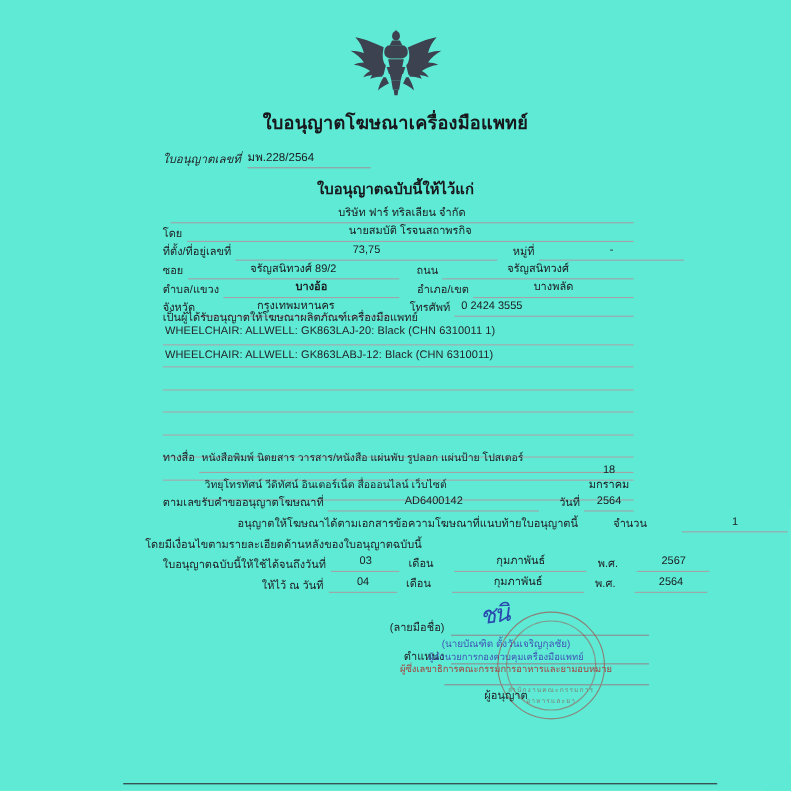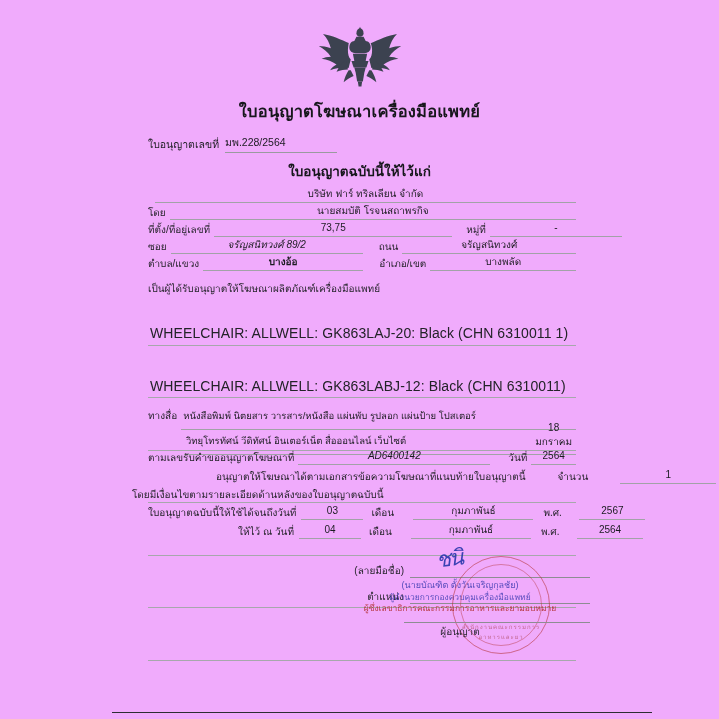--- a/index.html
+++ b/index.html
@@ -8,21 +8,21 @@
     background: #ffffff;
   }
   body {
     font-family: "Liberation Sans", "DejaVu Sans", sans-serif;
     color: #1c1c1c;
   }
   #page {
     position: relative;
     width: 719px;
     height: 719px;
-    background: #f0abfc;
+    background: #5eead4;
     overflow: hidden;
   }
 
   
   .emblem-wrap {
     position: absolute;
     left: 0;
     top: 24px;
     width: 719px;
     text-align: center;
@@ -49,21 +49,21 @@
   
   .licno-row {
     position: absolute;
     left: 148px;
     top: 134px;
     display: flex;
     align-items: flex-end;
     gap: 6px;
     font-size: 10.5px;
   }
-  .licno-label { color: #1f1f24; white-space: nowrap; }
+  .licno-label { color: #1f1f24; white-space: nowrap; font-style: italic; }
   .licno-value {
     width: 112px;
     border-bottom: 1px solid #9a9a9f;
     font-size: 10.5px;
     padding-bottom: 1px;
     color: #1b1b20;
   }
 
   
   .sub-title {
@@ -105,49 +105,48 @@
     line-height: 14px;
     color: #1b1b20;
     padding-bottom: 1px;
     min-width: 10px;
   }
   .fill.left { text-align: left; padding-left: 6px; }
 
   
   .w-addr1 { flex: 0 0 238px; }
   .w-moo   { flex: 0 0 132px; }
-  .w-soi   { flex: 0 0 192px; font-style: italic; }
+  .w-soi   { flex: 0 0 192px; }
   .w-tam   { flex: 0 0 160px; font-weight: bold; }
   .w-prov  { flex: 0 0 175px; }
 
   
   .prod-head {
     position: absolute;
     left: 148px;
     top: 281px;
     font-size: 10px;
     color: #1f1f24;
   }
   .prod-lines {
     position: absolute;
     left: 148px;
     top: 293px;
     width: 428px;
   }
   .prod-line {
     height: 19.5px;
     border-bottom: 1px solid #a7a7ac;
-    font-size: 14px;
+    font-size: 10px;
     color: #232328;
     padding-left: 2px;
     line-height: 17px;
     letter-spacing: .1px;
     white-space: nowrap;
     overflow: hidden;
-    margin-top: 32px;
   }
 
   
   .media {
     position: absolute;
     left: 148px;
     top: 408px;
     width: 428px;
   }
   .media-r1 {
@@ -387,20 +386,26 @@
       <span class="fill">จรัญสนิทวงศ์</span>
     </div>
 
     <div class="frow">
       <span class="lbl">ตำบล/แขวง</span>
       <span class="fill w-tam">บางอ้อ</span>
       <span class="lbl" style="padding-left:16px">อำเภอ/เขต</span>
       <span class="fill">บางพลัด</span>
     </div>
 
+    <div class="frow">
+      <span class="lbl">จังหวัด</span>
+      <span class="fill w-prov">กรุงเทพมหานคร</span>
+      <span class="lbl" style="padding-left:16px">โทรศัพท์</span>
+      <span class="fill left">0 2424 3555</span>
+    </div>
 
   </div>
 
   <div class="prod-head">เป็นผู้ได้รับอนุญาตให้โฆษณาผลิตภัณฑ์เครื่องมือแพทย์</div>
   <div class="prod-lines">
     <div class="prod-line">WHEELCHAIR: ALLWELL: GK863LAJ-20: Black (CHN 6310011 1)</div>
     <div class="prod-line">WHEELCHAIR: ALLWELL: GK863LABJ-12: Black (CHN 6310011)</div>
     <div class="prod-line"></div>
     <div class="prod-line"></div>
     <div class="prod-line"></div>

